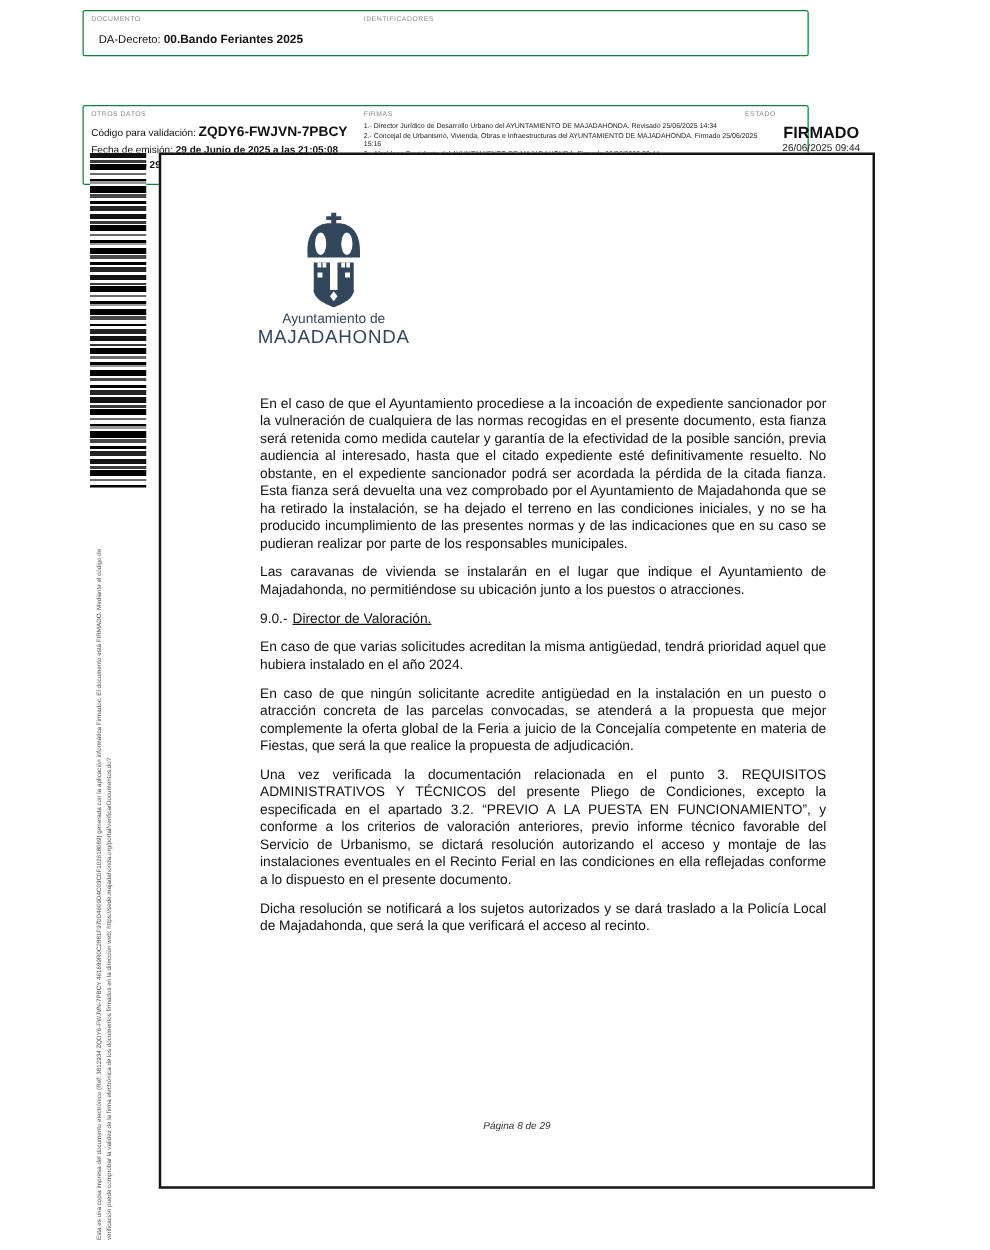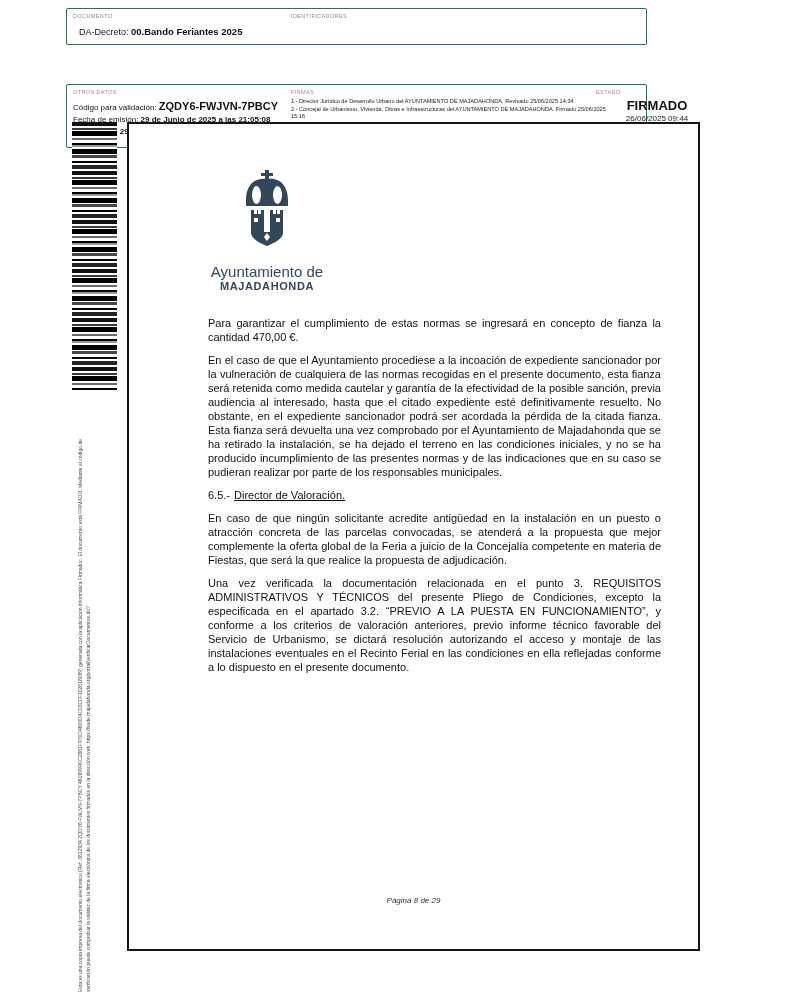--- a/index.html
+++ b/index.html
@@ -48,22 +48,22 @@
     transform:rotate(-90deg);transform-origin:0 0;
     font-size:5px;line-height:8px;color:#4a4a4a;white-space:nowrap;
   }
   
   .page{
     position:absolute;left:127px;top:122px;width:573px;height:829px;
     border:2px solid #151515;background:#fff;box-sizing:border-box;
   }
   .logo-block{position:absolute;left:76px;top:46px;width:124px;text-align:center;}
   .logo-block svg{display:block;margin:0 auto;}
-  .org-line1{font-size:15px;color:#33475b;margin-top:17px;}
-  .org-line2{font-size:11px;font-weight:bold;letter-spacing:.6px;color:#33475b;}
+  .org-line1{font-size:11px;color:#33475b;margin-top:3px;}
+  .org-line2{font-size:15px;font-weight:normal;letter-spacing:.6px;color:#33475b;}
   .dept-heading{
     position:absolute;left:268px;top:52px;width:240px;text-align:center;
     font-size:10.5px;line-height:13px;font-weight:bold;color:#33475b;
   }
   .body-text{
     position:absolute;left:79px;top:192px;width:453px;
     font-size:11px;line-height:14px;text-align:justify;color:#111;
   }
   .body-text p{margin:0 0 9px 0;}
   .section-heading{margin:0 0 9px 0;text-align:left;}
@@ -138,21 +138,23 @@
         <rect x="37" y="48" width="4" height="4"></rect>
         <polygon points="28,63 31,67 28,71 25,67"></polygon>
       </g>
     </svg>
     <div class="org-line1">Ayuntamiento de</div>
     <div class="org-line2">MAJADAHONDA</div>
   </div>
 
 
   <div class="body-text">
-    <p>Para garantizar el cumplimiento de estas normas se ingresará en concepto de fianza la cantidad 470,00 €.</p>
     <p>En el caso de que el Ayuntamiento procediese a la incoación de expediente sancionador por la vulneración de cualquiera de las normas recogidas en el presente documento, esta fianza será retenida como medida cautelar y garantía de la efectividad de la posible sanción, previa audiencia al interesado, hasta que el citado expediente esté definitivamente resuelto. No obstante, en el expediente sancionador podrá ser acordada la pérdida de la citada fianza. Esta fianza será devuelta una vez comprobado por el Ayuntamiento de Majadahonda que se ha retirado la instalación, se ha dejado el terreno en las condiciones iniciales, y no se ha producido incumplimiento de las presentes normas y de las indicaciones que en su caso se pudieran realizar por parte de los responsables municipales.</p>
-    <p class="section-heading"><span>6.5.-</span><span class="title">Director de Valoración.</span></p>
+    <p>Las caravanas de vivienda se instalarán en el lugar que indique el Ayuntamiento de Majadahonda, no permitiéndose su ubicación junto a los puestos o atracciones.</p>
+    <p class="section-heading"><span>9.0.-</span><span class="title">Director de Valoración.</span></p>
+    <p>En caso de que varias solicitudes acreditan la misma antigüedad, tendrá prioridad aquel que hubiera instalado en el año 2024.</p>
     <p>En caso de que ningún solicitante acredite antigüedad en la instalación en un puesto o atracción concreta de las parcelas convocadas, se atenderá a la propuesta que mejor complemente la oferta global de la Feria a juicio de la Concejalía competente en materia de Fiestas, que será la que realice la propuesta de adjudicación.</p>
     <p>Una vez verificada la documentación relacionada en el punto 3. REQUISITOS ADMINISTRATIVOS Y TÉCNICOS del presente Pliego de Condiciones, excepto la especificada en el apartado 3.2. “PREVIO A LA PUESTA EN FUNCIONAMIENTO”, y conforme a los criterios de valoración anteriores, previo informe técnico favorable del Servicio de Urbanismo, se dictará resolución autorizando el acceso y montaje de las instalaciones eventuales en el Recinto Ferial en las condiciones en ella reflejadas conforme a lo dispuesto en el presente documento.</p>
+    <p>Dicha resolución se notificará a los sujetos autorizados y se dará traslado a la Policía Local de Majadahonda, que será la que verificará el acceso al recinto.</p>
   </div>
 
   <div class="page-footer">Página 8 de 29</div>
 </div>
 
 </body></html>

